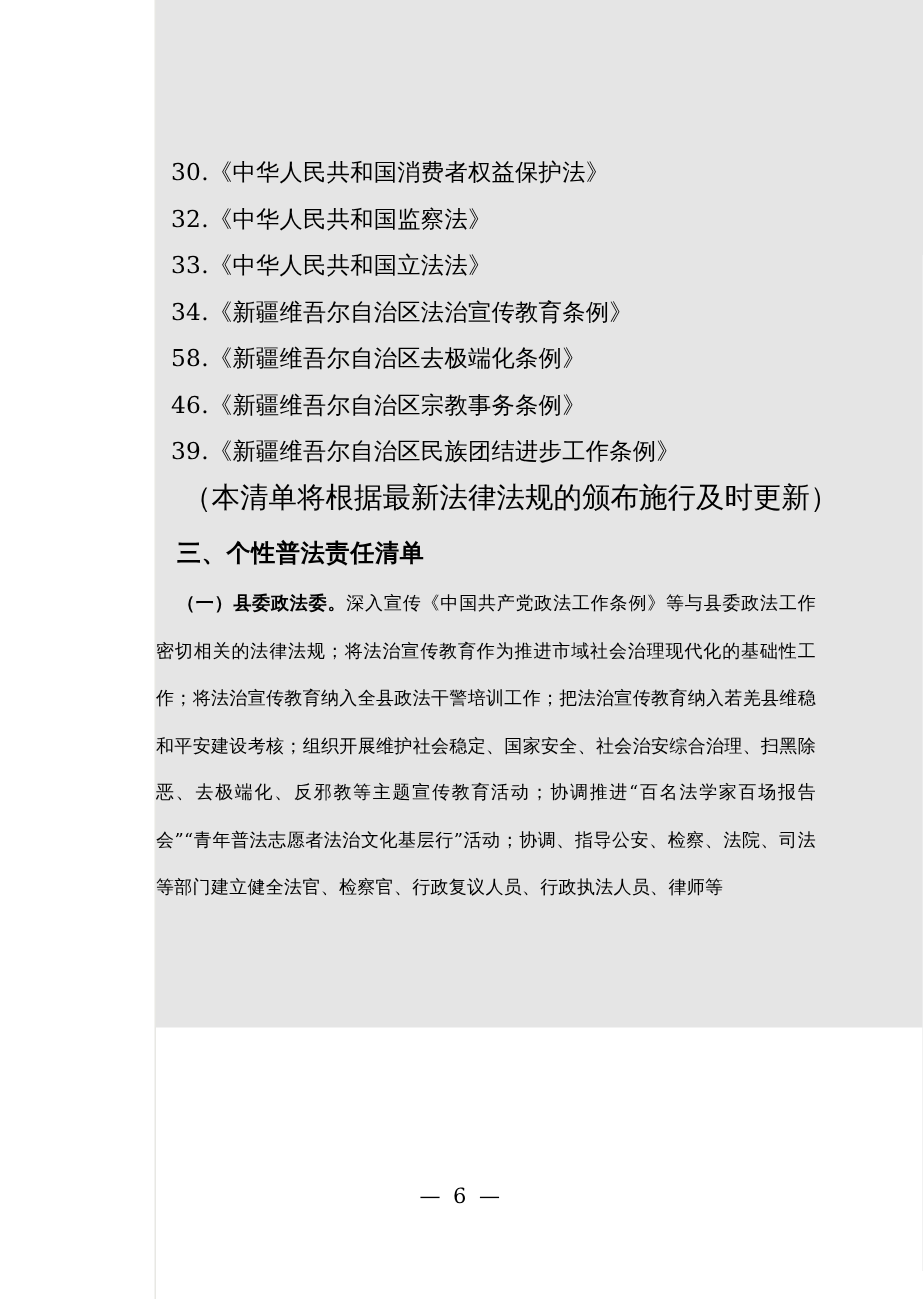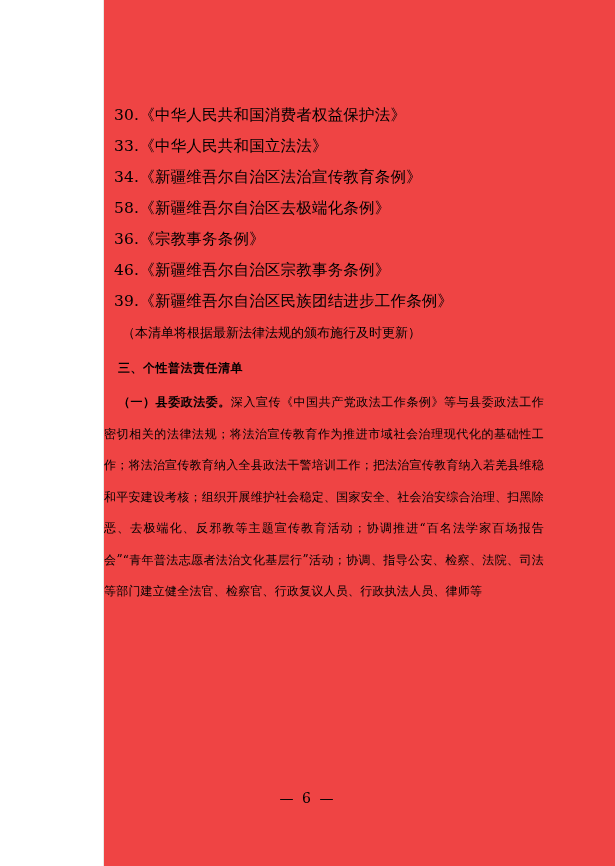--- a/index.html
+++ b/index.html
@@ -10,23 +10,23 @@
     width: 615px;
     height: 866px;
     background: #ffffff;
     font-family: "DejaVu Serif", "Liberation Serif", serif;
     color: #000000;
     overflow: hidden;
   }
   .page {
     position: relative;
     width: 615px;
-    height: 866px;
+    height: 685px;
     box-sizing: border-box;
-    background: #ef4444;
+    background: #e5e5e5;
   }
   .page-edge-left {
     position: absolute;
     left: 0;
     top: 0;
     width: 103px;
     height: 866px;
     background: #ffffff;
     border-right: 1px solid #e8e8e4;
   }
@@ -42,27 +42,27 @@
     list-style: none;
   }
   .list-item {
     font-size: 15.5px;
     line-height: 31px;
     white-space: nowrap;
     letter-spacing: 0.2px;
     padding-left: 10px;
   }
   .note {
-    font-size: 13px;
+    font-size: 19px;
     line-height: 31px;
     padding-left: 18px;
     white-space: nowrap;
   }
   .heading {
-    font-size: 12px;
+    font-size: 16px;
     line-height: 33px;
     font-weight: bold;
     padding-left: 14px;
     margin-top: 4px;
     font-family: "DejaVu Sans", "Liberation Sans", sans-serif;
     letter-spacing: 0.5px;
   }
   .para {
     font-size: 12px;
     line-height: 31.5px;
@@ -92,24 +92,24 @@
 </head>
 <body>
 
 <div class="page">
   <div class="page-edge-left"></div>
 
   <div class="content">
 
     <ul class="list">
       <li class="list-item">30.《中华人民共和国消费者权益保护法》</li>
+      <li class="list-item">32.《中华人民共和国监察法》</li>
       <li class="list-item">33.《中华人民共和国立法法》</li>
       <li class="list-item">34.《新疆维吾尔自治区法治宣传教育条例》</li>
       <li class="list-item">58.《新疆维吾尔自治区去极端化条例》</li>
-      <li class="list-item">36.《宗教事务条例》</li>
       <li class="list-item">46.《新疆维吾尔自治区宗教事务条例》</li>
       <li class="list-item">39.《新疆维吾尔自治区民族团结进步工作条例》</li>
     </ul>
 
     <div class="note">（本清单将根据最新法律法规的颁布施行及时更新）</div>
 
     <div class="heading">三、个性普法责任清单</div>
 
     <div class="para">
       <span class="indent"><b>（一）县委政法委。</b></span><span>深入宣传《中国共产党政法工作条例》等与县委政法工作密切相关的法律法规；将法治宣传教育作为推进市域社会治理现代化的基础性工作；将法治宣传教育纳入全县政法干警培训工作；把法治宣传教育纳入若羌县维稳和平安建设考核；组织开展维护社会稳定、国家安全、社会治安综合治理、扫黑除恶、去极端化、反邪教等主题宣传教育活动；协调推进“百名法学家百场报告会”“青年普法志愿者法治文化基层行”活动；协调、指导公安、检察、法院、司法等部门建立健全法官、检察官、行政复议人员、行政执法人员、律师等</span>

